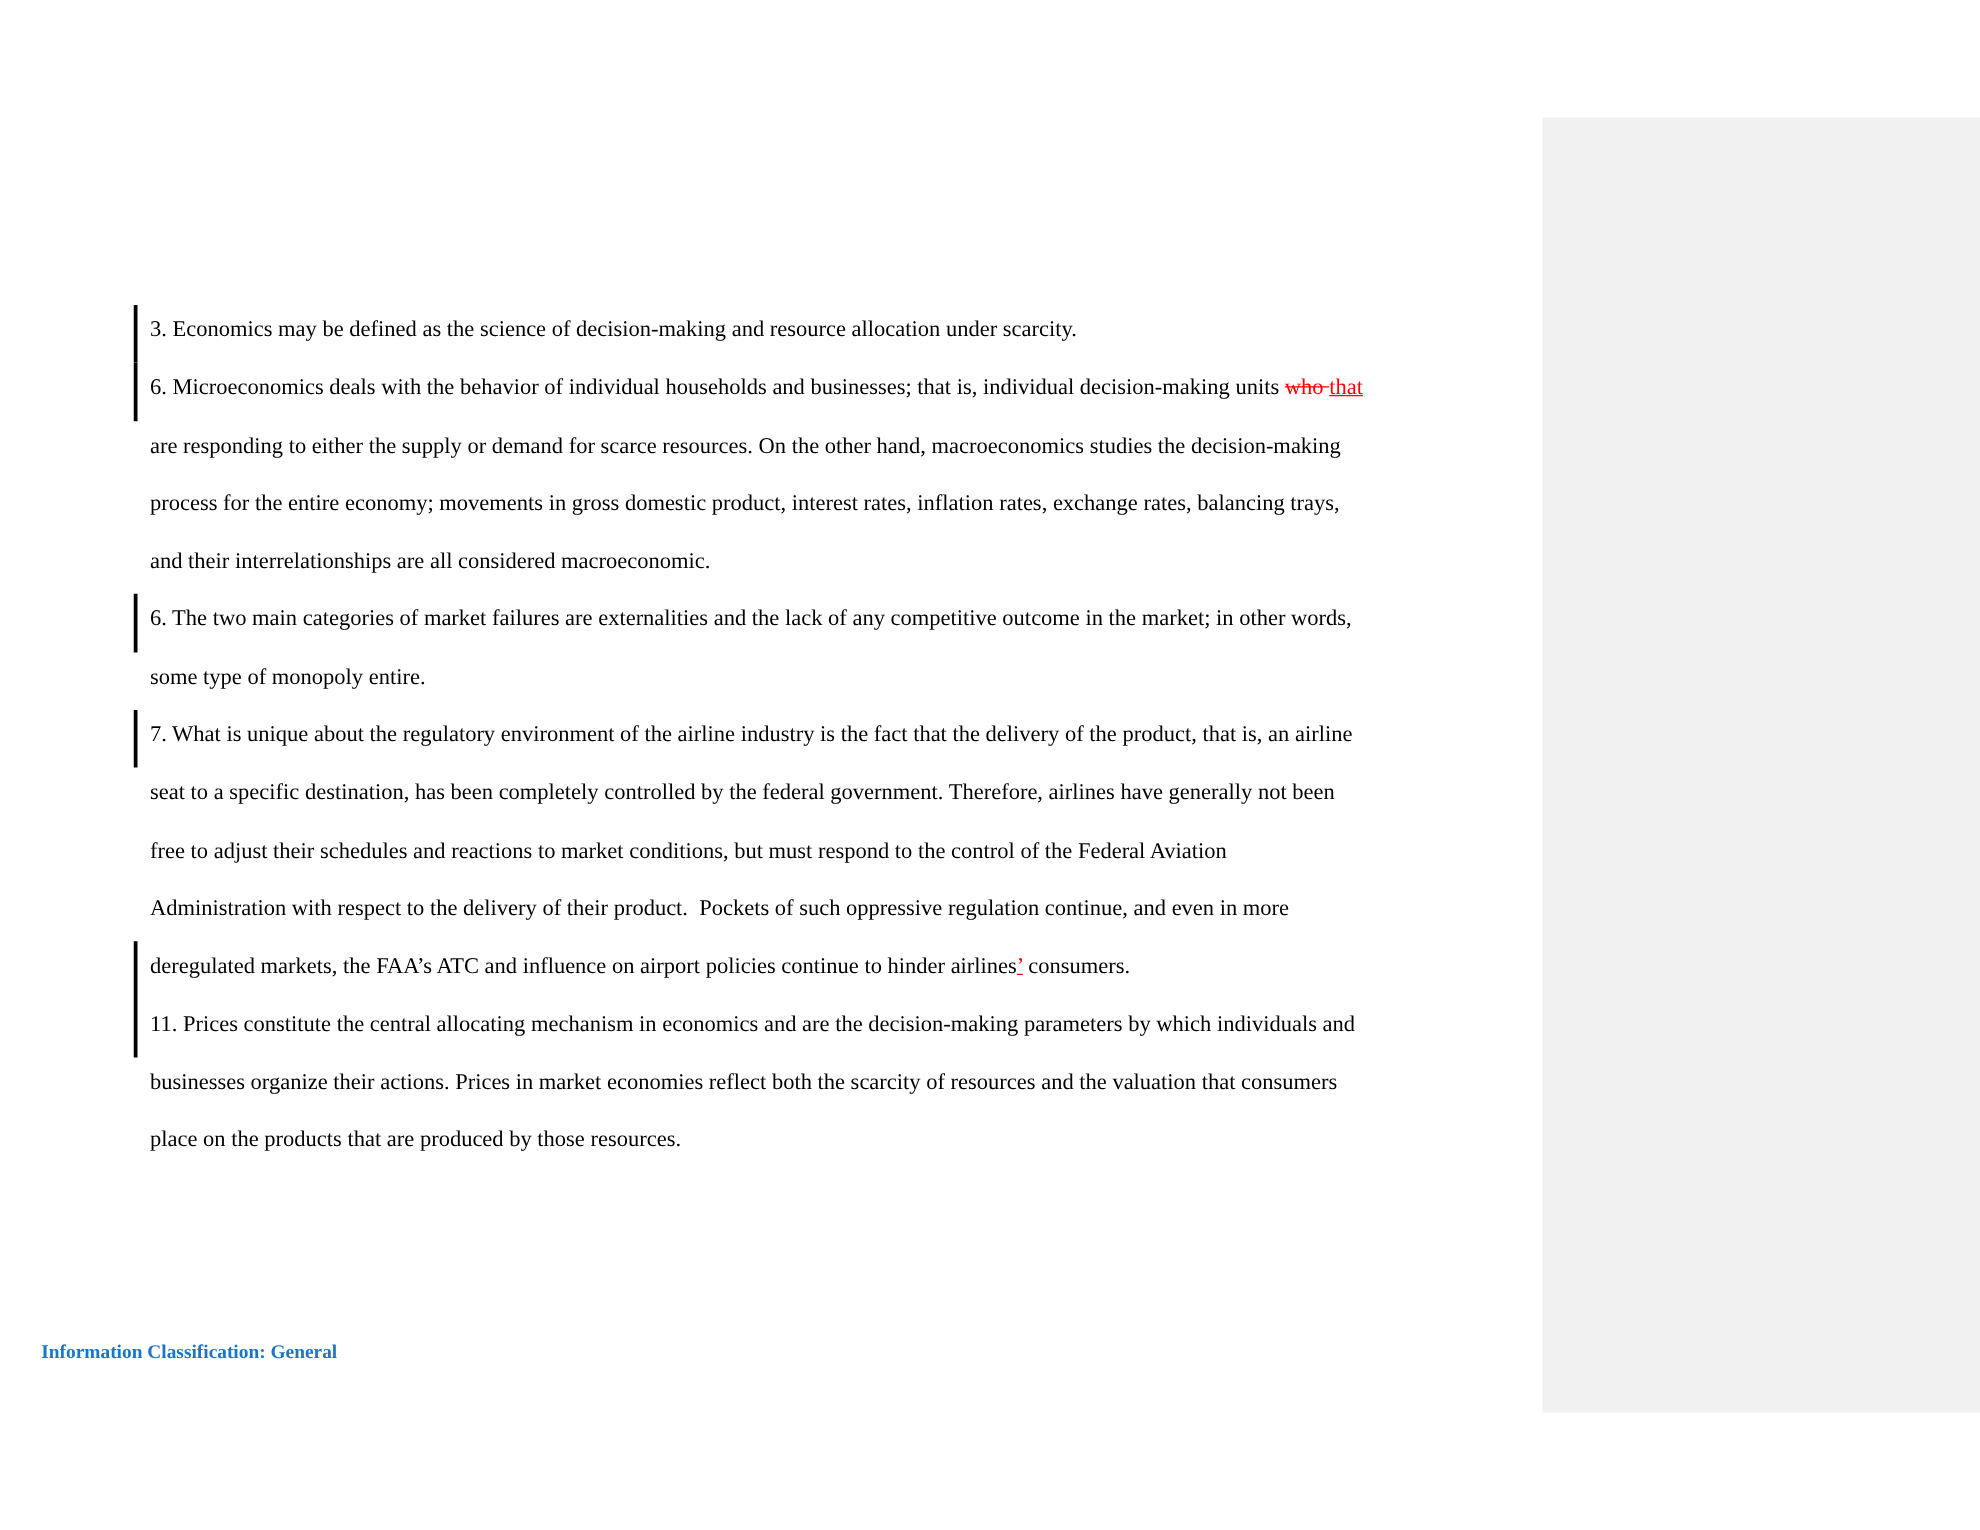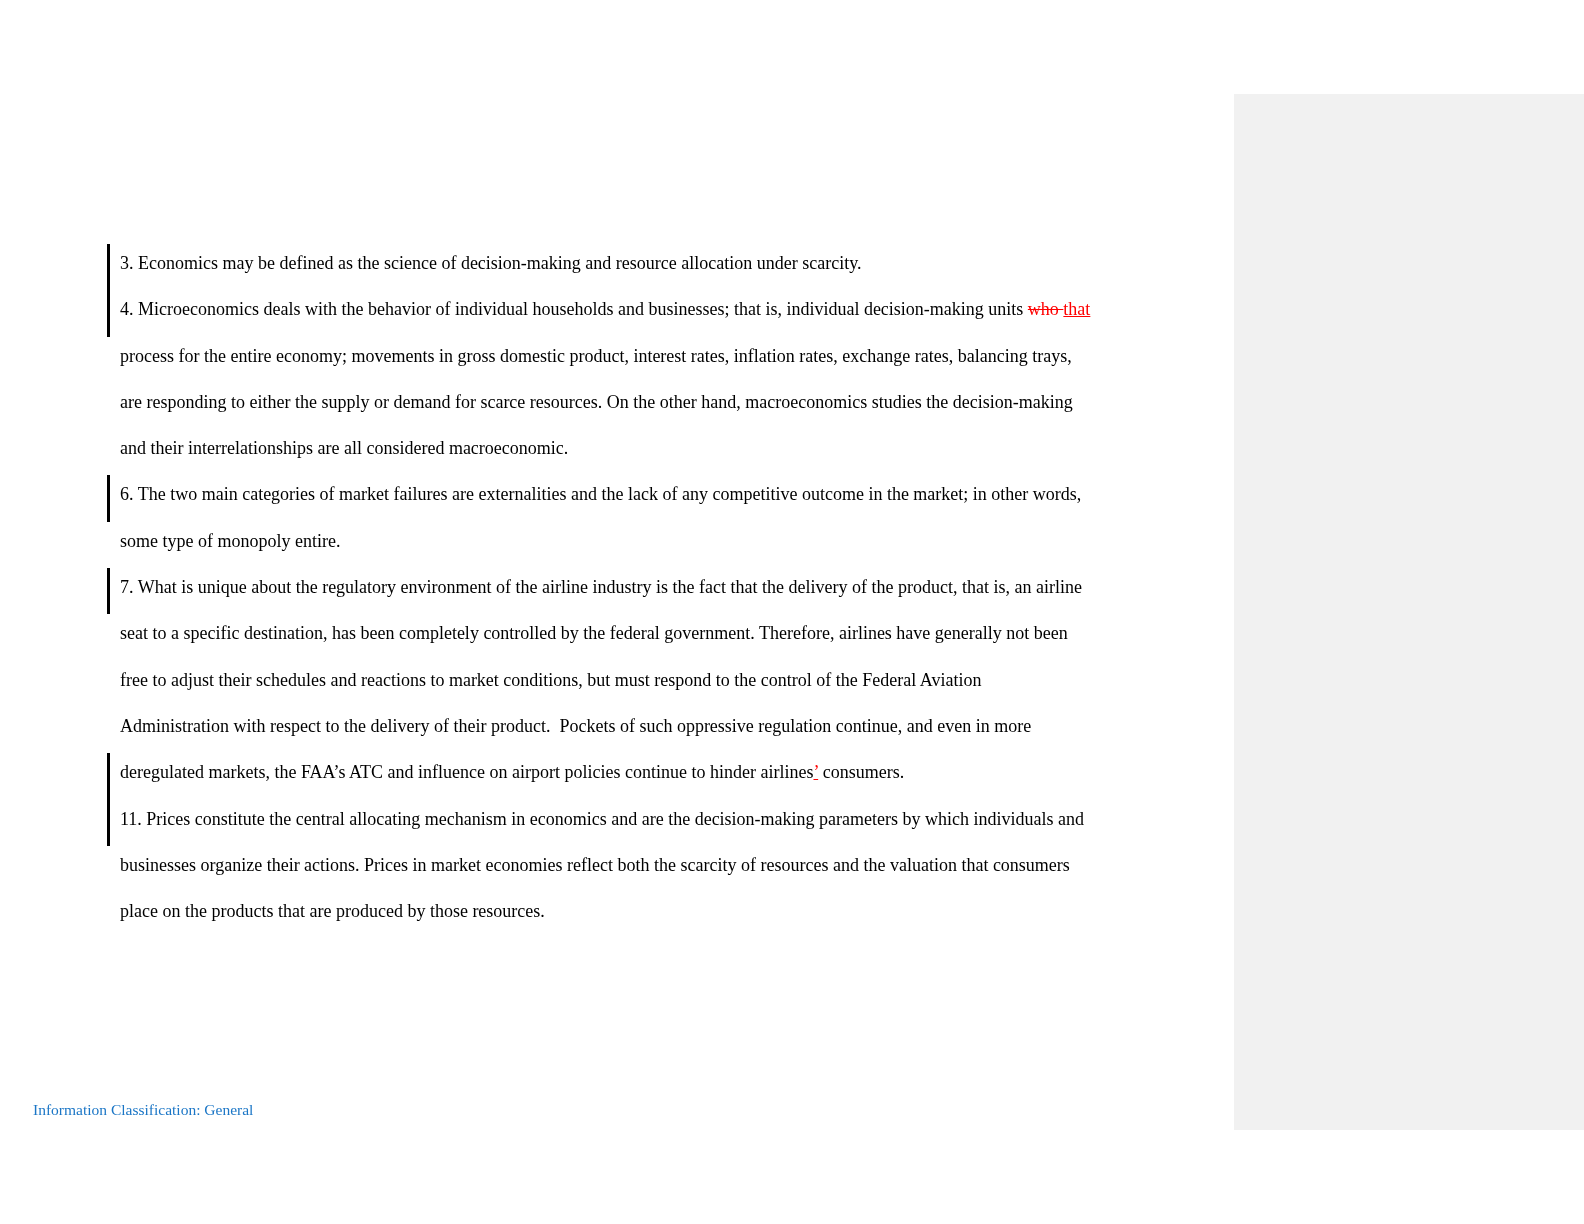--- a/index.html
+++ b/index.html
@@ -52,36 +52,35 @@
   }
   .run.inserted {
     color: var(--track-red, #ff0000);
     text-decoration: underline;
   }
   .footer {
     position: absolute;
     left: 33px;
     top: 1072px;
     font-size: 15.5px;
-    font-weight: normal;
+    font-weight: bold;
     color: var(--footer-blue, #1b76c6);
     line-height: 20px;
-    margin-top: 28px;
   }
 </style>
 </head>
 <body>
 
 <div class="canvas">
   <div class="side-panel"></div>
   <div class="doc">
       <div class="line"><span class="change-bar"></span><span class="run normal">3. Economics may be defined as the science of decision-making and resource allocation under scarcity.</span></div>
-      <div class="line"><span class="change-bar"></span><span class="run normal">4. Microeconomics deals with the behavior of individual households and businesses; that is, individual decision-making units </span><span class="run deleted">who </span><span class="run inserted">that</span></div>
+      <div class="line"><span class="change-bar"></span><span class="run normal">6. Microeconomics deals with the behavior of individual households and businesses; that is, individual decision-making units </span><span class="run deleted">who </span><span class="run inserted">that</span></div>
+      <div class="line"><span class="run normal">are responding to either the supply or demand for scarce resources. On the other hand, macroeconomics studies the decision-making</span></div>
       <div class="line"><span class="run normal">process for the entire economy; movements in gross domestic product, interest rates, inflation rates, exchange rates, balancing trays,</span></div>
-      <div class="line"><span class="run normal">are responding to either the supply or demand for scarce resources. On the other hand, macroeconomics studies the decision-making</span></div>
       <div class="line"><span class="run normal">and their interrelationships are all considered macroeconomic.</span></div>
       <div class="line"><span class="change-bar"></span><span class="run normal">6. The two main categories of market failures are externalities and the lack of any competitive outcome in the market; in other words,</span></div>
       <div class="line"><span class="run normal">some type of monopoly entire.</span></div>
       <div class="line"><span class="change-bar"></span><span class="run normal">7. What is unique about the regulatory environment of the airline industry is the fact that the delivery of the product, that is, an airline</span></div>
       <div class="line"><span class="run normal">seat to a specific destination, has been completely controlled by the federal government. Therefore, airlines have generally not been</span></div>
       <div class="line"><span class="run normal">free to adjust their schedules and reactions to market conditions, but must respond to the control of the Federal Aviation</span></div>
       <div class="line"><span class="run normal">Administration with respect to the delivery of their product.  Pockets of such oppressive regulation continue, and even in more</span></div>
       <div class="line"><span class="change-bar"></span><span class="run normal">deregulated markets, the FAA’s ATC and influence on airport policies continue to hinder airlines</span><span class="run inserted">’</span><span class="run normal"> consumers.</span></div>
       <div class="line"><span class="change-bar"></span><span class="run normal">11. Prices constitute the central allocating mechanism in economics and are the decision-making parameters by which individuals and</span></div>
       <div class="line"><span class="run normal">businesses organize their actions. Prices in market economies reflect both the scarcity of resources and the valuation that consumers</span></div>

